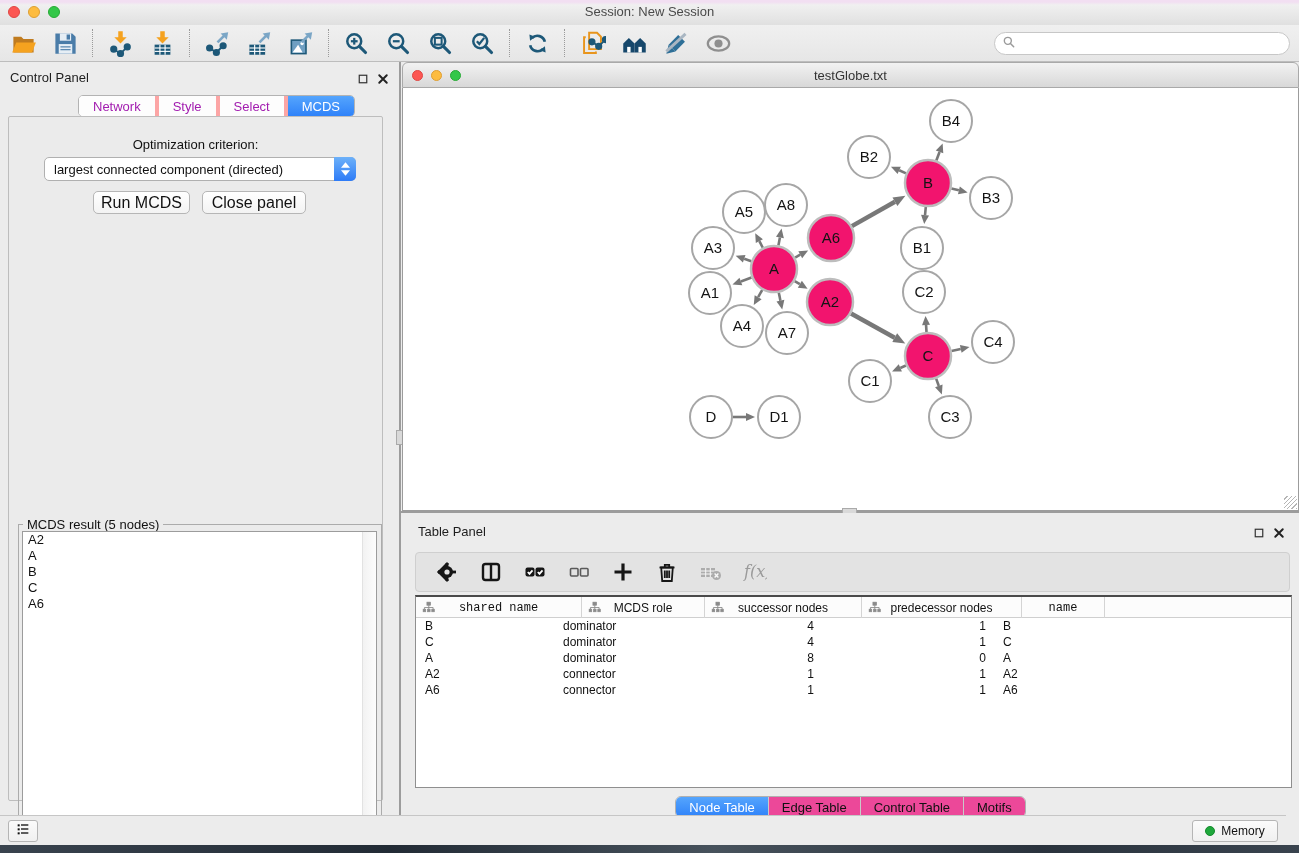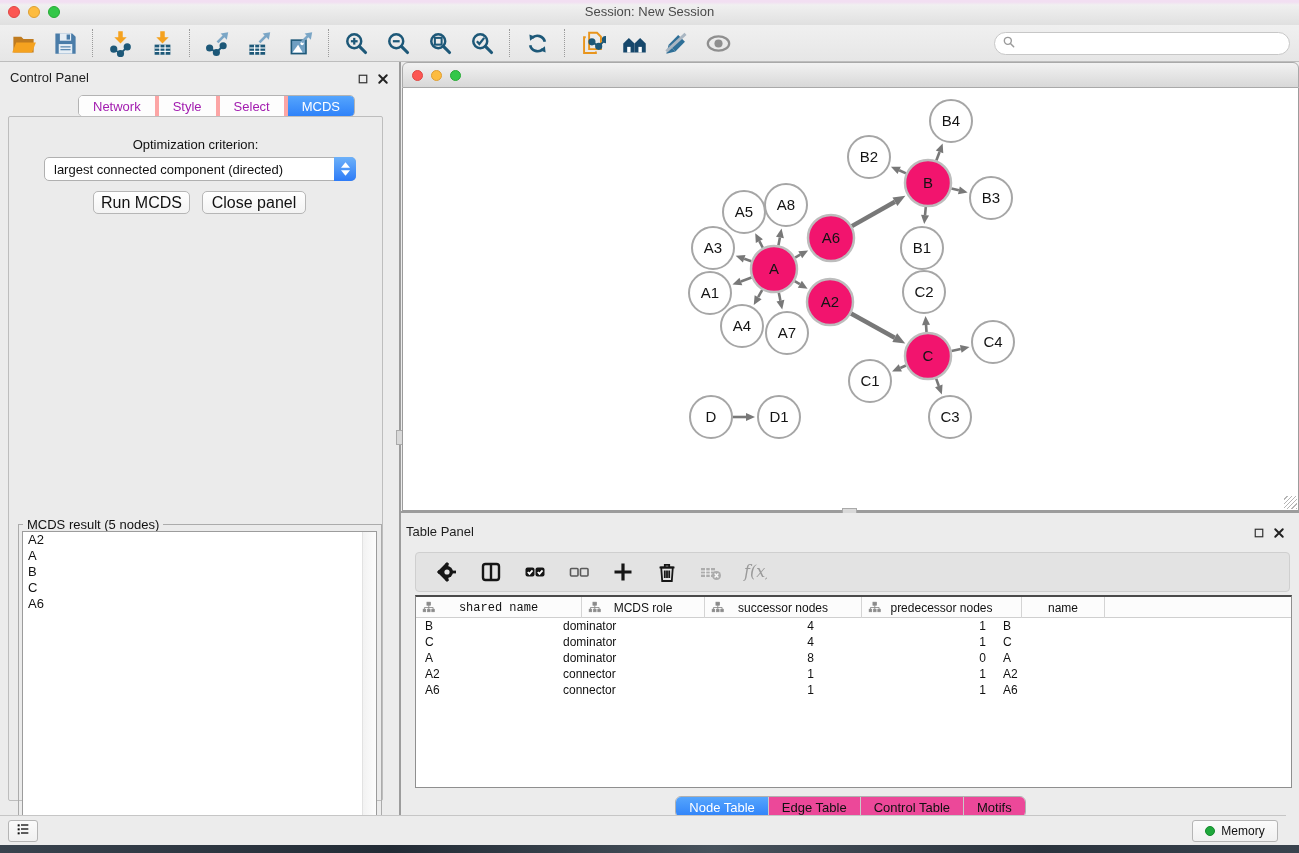--- a/index.html
+++ b/index.html
@@ -72,21 +72,21 @@
   .net-titlebar .lights { top:7px; left:9px; }
   .net-titlebar .light { width:11px; height:11px; }
   .net-title { position:absolute; left:0; right:0; top:5px; text-align:center; font-size:13px; color:#333; }
   .net-canvas { position:absolute; left:0; top:26px; right:0; bottom:0; background:#fff;
     border:1px solid #9c9c9c; border-top:none; }
   .resize-grip { position:absolute; right:1px; bottom:1px; width:13px; height:13px;
     background:repeating-linear-gradient(135deg,#fff 0 2px,#b5b5b5 2px 3px); }
 
   
   .table-panel { position:absolute; left:402px; top:513px; width:897px; height:302px; background:#ececec; }
-  .tp-header { position:absolute; left:4px; top:11px; font-size:13px; color:#1e1e1e; }
+  .tp-header { position:absolute; left:16px; top:11px; font-size:13px; color:#1e1e1e; }
   .tp-toolbar { position:absolute; left:13px; top:39px; right:9px; height:40px;
     background:#e3e3e3; border:1px solid #cfcfcf; border-radius:4px; display:flex; align-items:center; padding-left:16px; }
   .tp-toolbar .tbtn + .tbtn { margin-left:14px; }
   .tp-table { position:absolute; left:13px; top:82px; right:7px; height:193px; background:#fff;
     border:1px solid #8f8f8f; border-top:2px solid #4a4a4a; }
   .th-row { position:absolute; left:0; top:0; right:0; height:21px; background:#fcfcfc;
     border-bottom:1px solid #cfcfcf; display:flex; }
   .th-cell { height:21px; border-right:1px solid #d4d4d4; display:flex; align-items:center;
     justify-content:center; gap:5px; font-size:12px; color:#111; position:relative; }
   .th-cell .tree { position:absolute; left:6px; top:4px; }
@@ -354,20 +354,21 @@
   <div class="v-divider"></div>
   <div class="v-handle"></div>
 
   <div class="net-window">
     <div class="net-titlebar">
       <div class="lights">
         <div class="light red"></div>
         <div class="light yellow"></div>
         <div class="light green"></div>
       </div>
+      <div class="net-title">testGlobe.txt</div>
     </div>
     <div class="net-canvas">
       <svg id="graph-svg" width="895" height="421">
           <line x1="359.8220856120171" y1="159.76196266283242" x2="356.3696322834765" y2="153.20230133860542" stroke="#787878" stroke-width="2.6"></line>
           <polygon points="352.1779143879829,145.23803733716758 359.90930517300444,151.33931560727493 352.82995939394857,155.06528706993592" fill="#787878"></polygon>
           <line x1="375.42292484120446" y1="157.41106751357628" x2="376.91847834334385" y2="149.4347821688326" stroke="#787878" stroke-width="2.6"></line>
           <polygon points="378.57707515879554,140.58893248642372 380.8499670910811,150.17193630903336 372.9869895956066,148.69762802863187" fill="#787878"></polygon>
           <line x1="348.30709793921426" y1="173.1876894544836" x2="341.2027403335804" y2="170.74192700008504" stroke="#787878" stroke-width="2.6"></line>
           <polygon points="332.69290206078574,167.8123105455164 342.50479209116645,166.95977665662076 339.9006885759943,174.52407734354932" fill="#787878"></polygon>
           <line x1="348.5280997383429" y1="189.4269625981214" x2="337.8988628597785" y2="193.41292642758307" stroke="#787878" stroke-width="2.6"></line>
@@ -584,21 +585,21 @@
               <g fill="#8a8a8a" stroke="#8a8a8a">
                 <rect x="9" y="2" width="7" height="6"></rect>
                 <rect x="2" y="15" width="5" height="5"></rect>
                 <rect x="10" y="15" width="5" height="5"></rect>
                 <rect x="18" y="15" width="5" height="5"></rect>
                 <path d="M12.5 8v4M4.5 15v-3h16v3M12.5 12v3" fill="none" stroke-width="1.6"></path>
               </g>
             </svg>
             <span>predecessor nodes</span>
           </div>
-          <div class="th-cell" style="width: 83px;">
+          <div class="th-cell" style="width: 83px; font-family: Liberation Mono, monospace;">
             <span>name</span>
           </div>
           <div class="th-cell" style="flex: 1 1 0%; border-right: none;"></div>
         </div>
       <div class="tbody" id="tbody">
           <div class="t-row">
             <div class="t-cell" style="width: 138px; text-align: left; padding: 0px 0px 0px 9px;">B</div>
             <div class="t-cell" style="width: 123px; text-align: left; padding: 0px 0px 0px 9px;">dominator</div>
             <div class="t-cell" style="width: 157px; text-align: right; padding: 0px 20px 0px 0px;">4</div>
             <div class="t-cell" style="width: 160px; text-align: right; padding: 0px 8px 0px 0px;">1</div>

